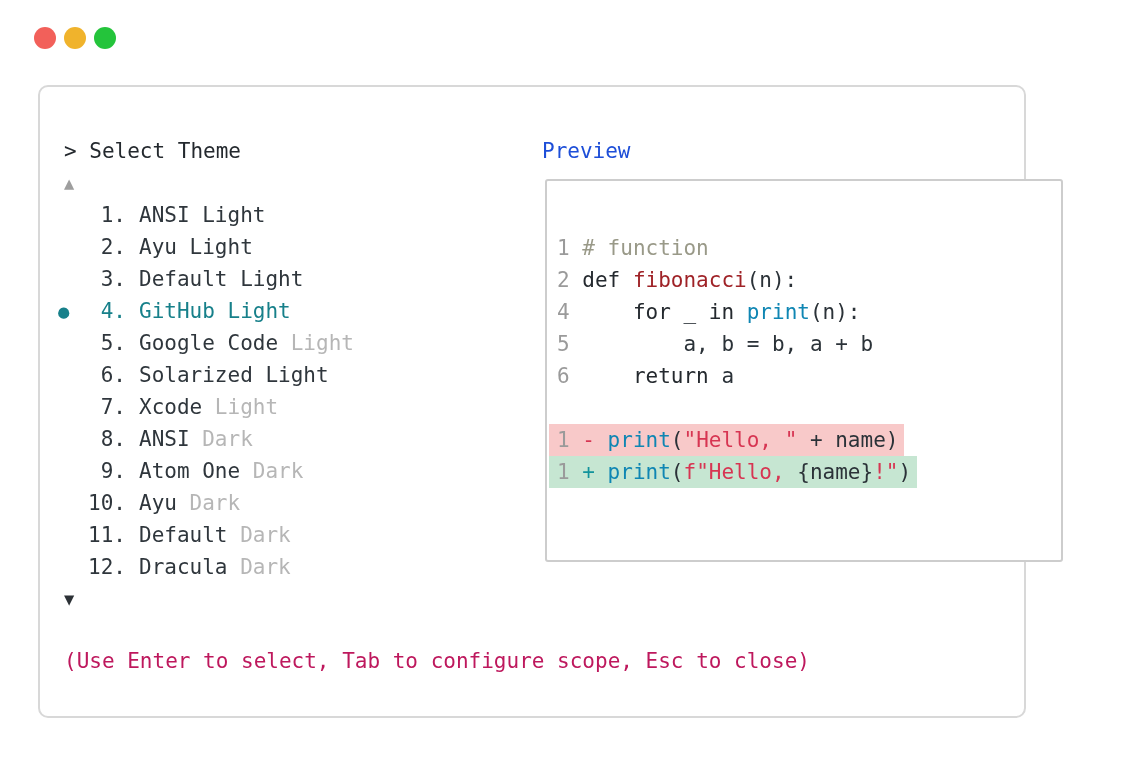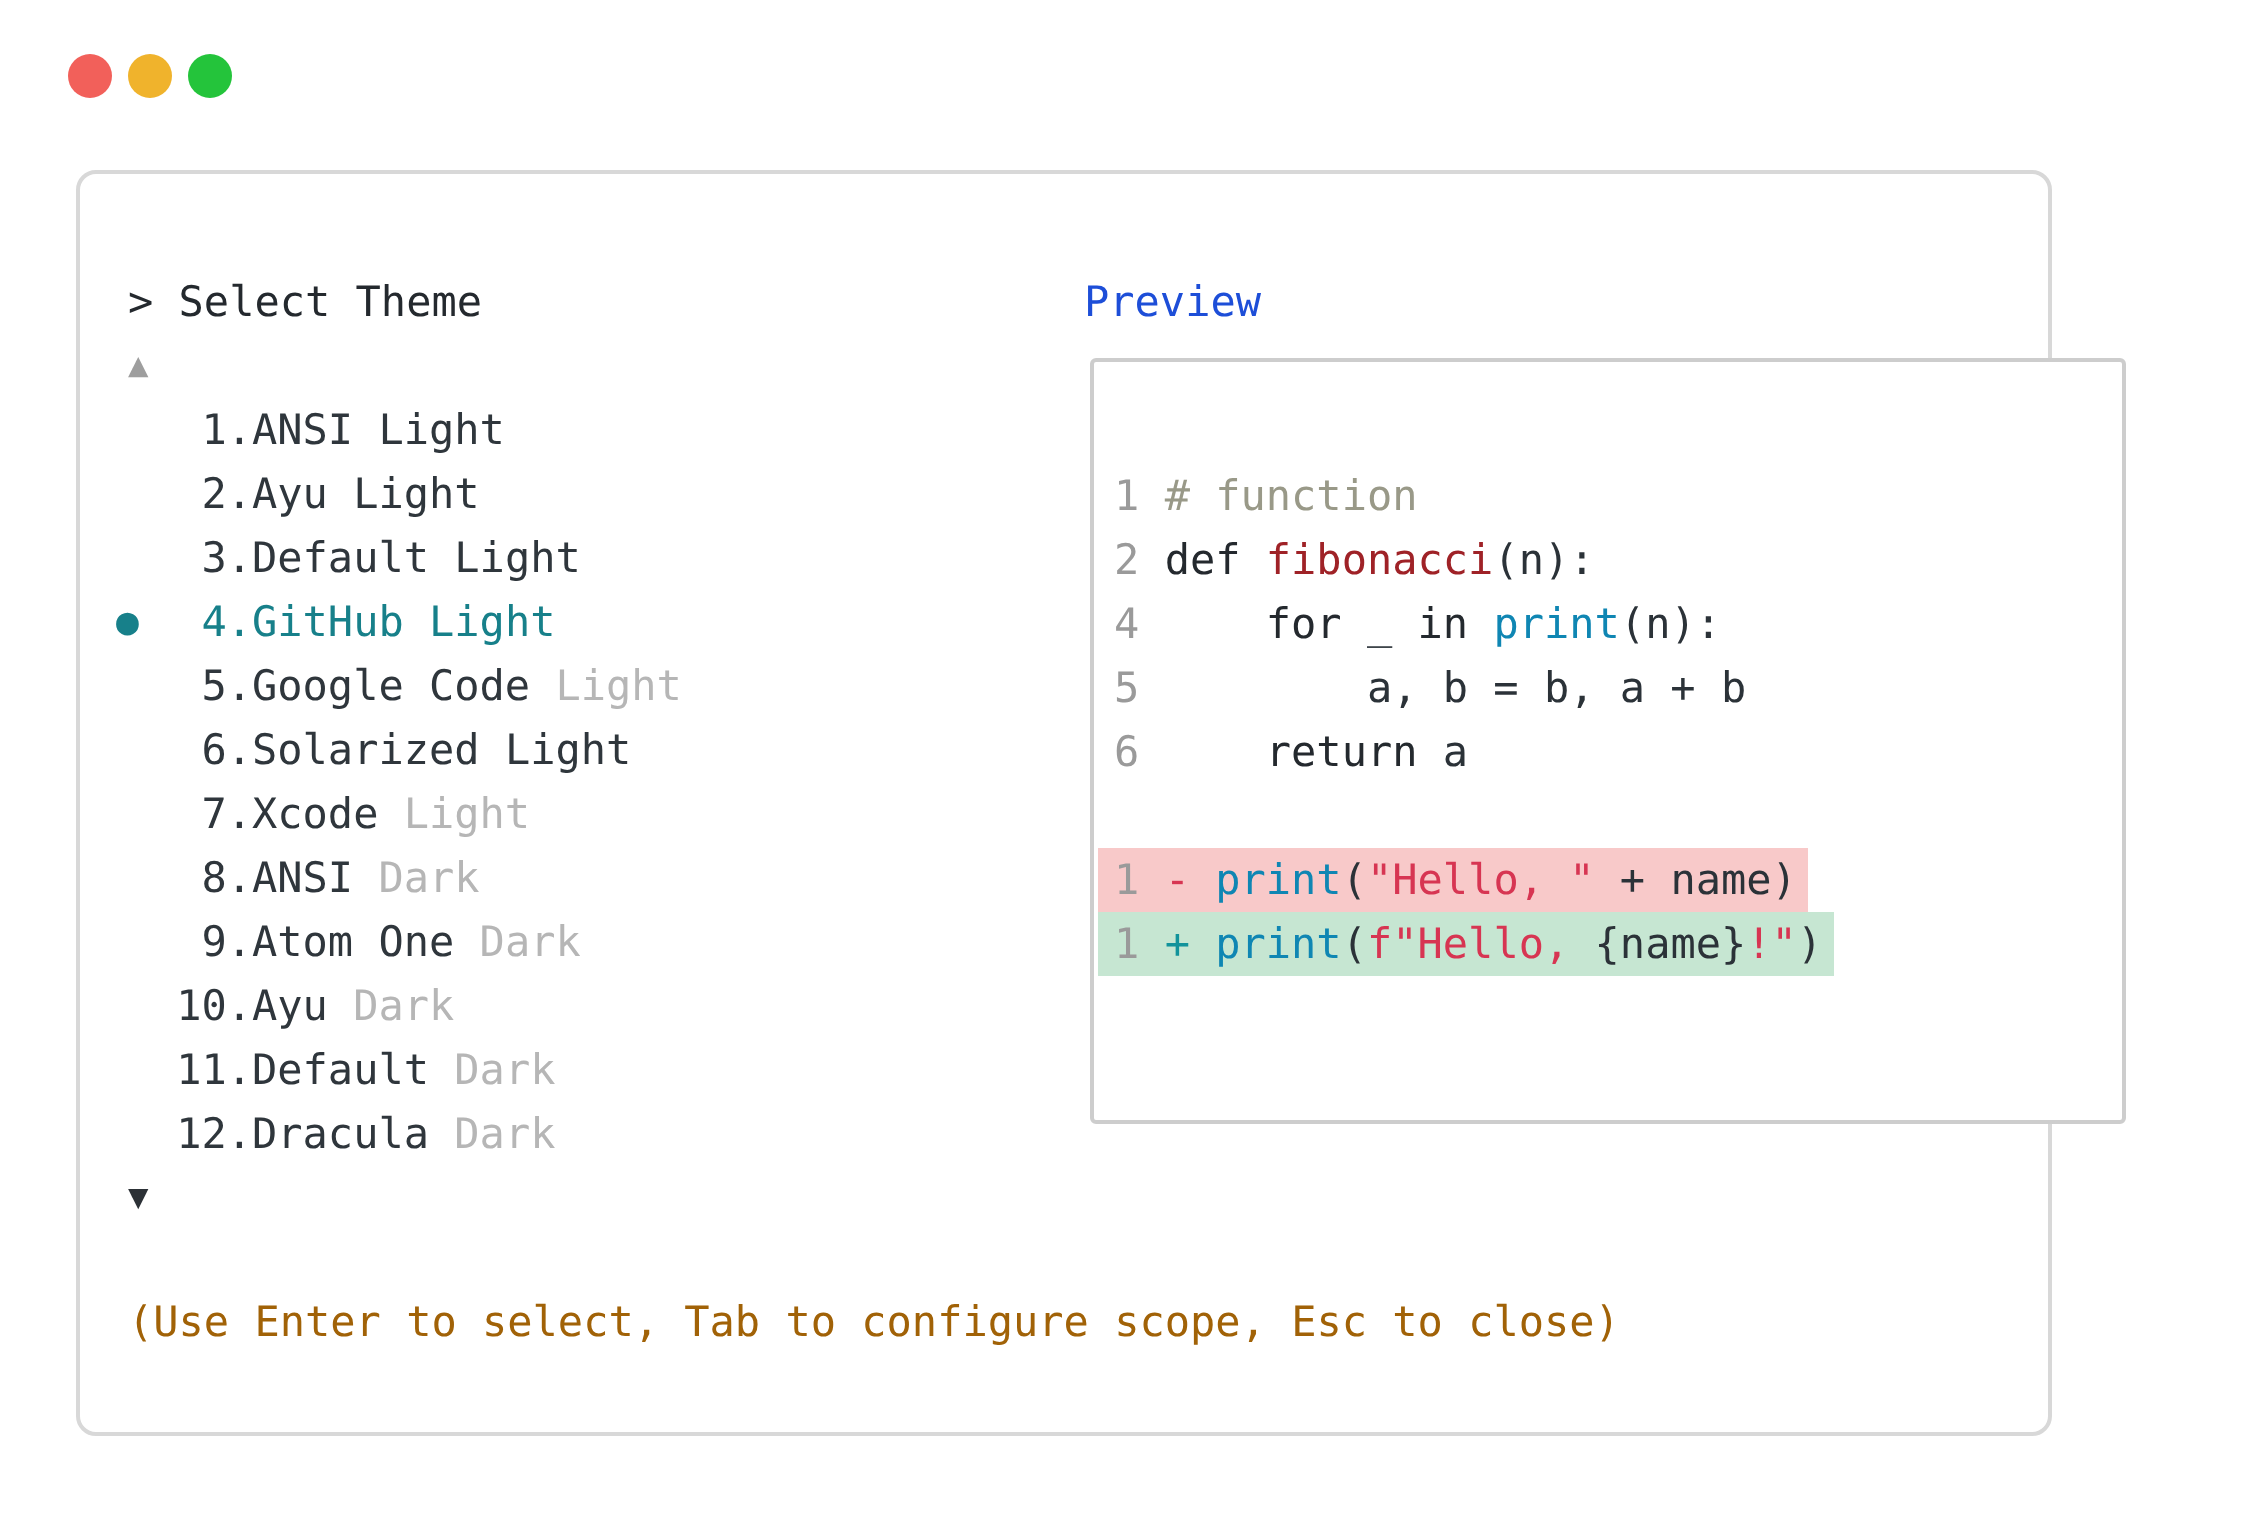--- a/index.html
+++ b/index.html
@@ -25,21 +25,21 @@
   .scroll-ind { position:absolute; left:24px; height:32px; line-height:32px; font-size:17px; cursor:pointer; }
   .scroll-up   { top:80px;  color:#9e9e9e; }
   .scroll-down { top:496px; color:#2c3136; }
   .theme-list { position:absolute; left:18px; top:112px; width:470px; }
   .theme-row {
     height:32px; line-height:32px; font-size:21px; color:#2f363c;
     white-space:pre; display:flex; align-items:center; cursor:pointer;
   }
   .marker { display:inline-block; width:30px; font-size:19px; color:#17808a; }
   .num { display:inline-block; width:38px; text-align:right; }
-  .lbl { }
+  .lbl { margin-left:13px; }
   .sfx-muted .sfx { color:#b6b6b6; }
   .theme-row.selected, .theme-row.selected .sfx { color:#17808a; }
   .preview-box {
     position:absolute; left:505px; top:92px; width:518px; height:383px;
     border:2px solid #cdcdcd; border-radius:3px; background:#ffffff;
     padding-top:51px; overflow:hidden;
   }
   .cl {
     height:32px; line-height:32px; font-size:21px; color:#2b3238;
     white-space:pre; margin-left:2px;
@@ -53,21 +53,21 @@
   .tok-keyword { color:#24292e; }
   .tok-function{ color:#9f2227; }
   .tok-number  { color:#0d949b; }
   .tok-builtin { color:#0f86b3; }
   .tok-string  { color:#d73552; }
   .tok-comment { color:#999988; }
   .tok-sign-removed { color:#d73552; }
   .tok-sign-added   { color:#12939b; }
   .footer {
     position:absolute; left:24px; top:558px; height:32px; line-height:32px;
-    font-size:21px; color:#a16207; white-space:pre;
+    font-size:21px; color:#be185d; white-space:pre;
   }
 </style>
 </head>
 <body>
 
 <div class="stage">
 
   <div class="traffic">
     <span class="dot" id="dot-close" style="background: rgb(242, 96, 90);"></span>
     <span class="dot" id="dot-minimize" style="background: rgb(240, 179, 44);"></span>

